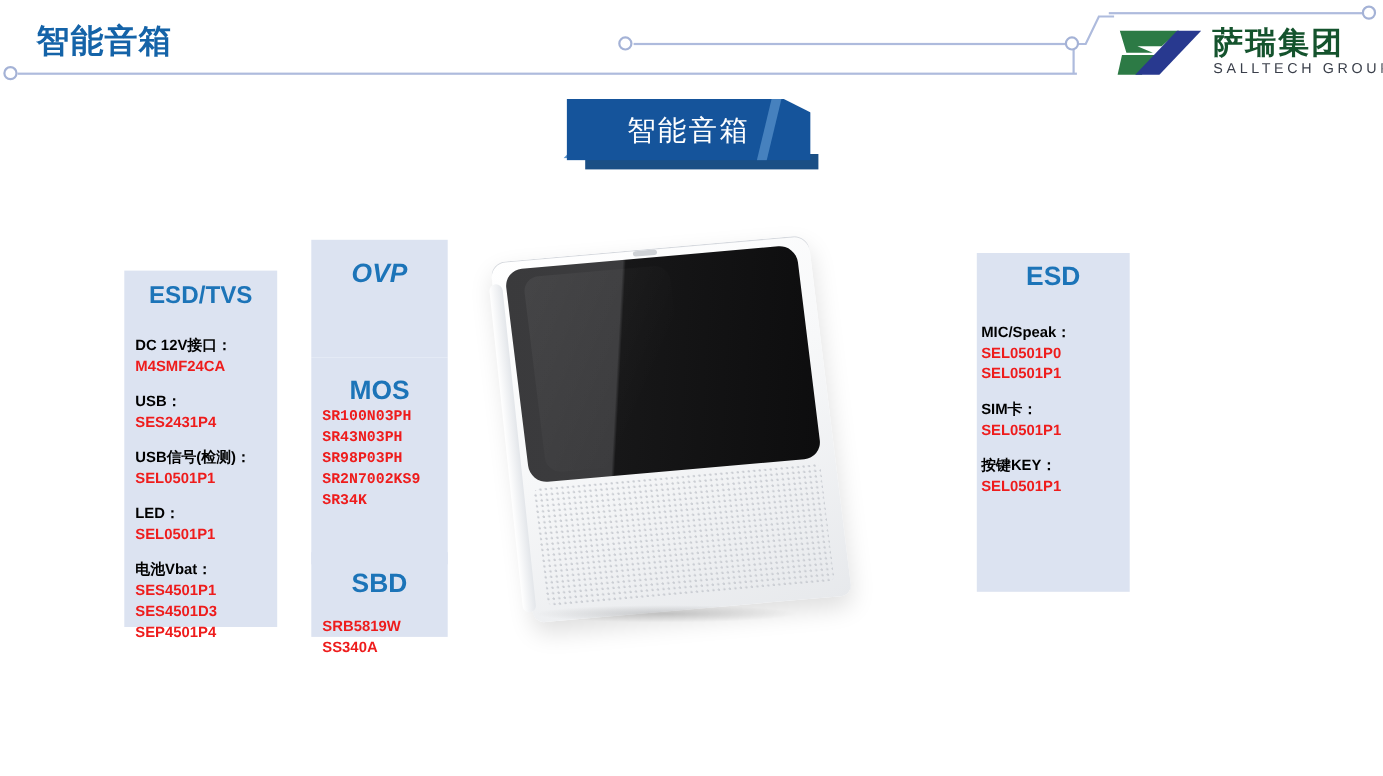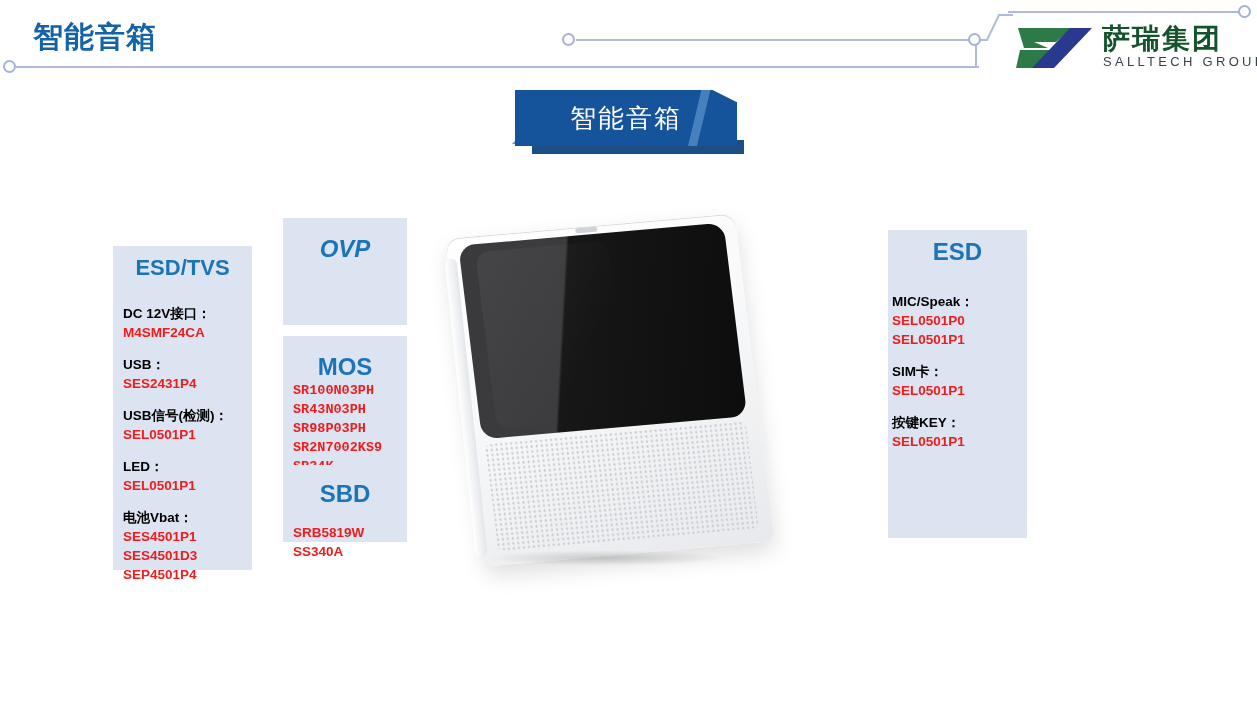--- a/index.html
+++ b/index.html
@@ -176,25 +176,25 @@
 
   
   #panel-esdtvs { left: 113px; top: 206px; width: 139px; height: 324px; margin-top: 40px; }
   #panel-esdtvs .panel-title { margin-top: 11px; }
   #panel-esdtvs .panel-body { margin: 25px 0 0 10px; }
 
   #panel-ovp { left: 283px; top: 218px; width: 124px; height: 107px; font-style: italic; }
   #panel-ovp .panel-title { margin-top: 19px; font-size: 24px; }
   #panel-ovp .panel-body { margin: 18px 0 0 10px; }
 
-  #panel-mos { left: 283px; top: 336px; width: 124px; height: 188px; }
+  #panel-mos { left: 283px; top: 325px; width: 124px; height: 188px; }
   #panel-mos .panel-title { margin-top: 19px; font-size: 24px; }
   #panel-mos .panel-body { margin: 2px 0 0 10px; font-family: Liberation Mono, monospace; }
 
-  #panel-sbd { left: 283px; top: 465px; width: 124px; height: 77px; }
+  #panel-sbd { left: 283px; top: 502px; width: 124px; height: 77px; }
   #panel-sbd .panel-title { margin-top: 17px; font-size: 24px; }
   #panel-sbd .panel-body { margin: 17px 0 0 10px; }
 
   #panel-esd { left: 888px; top: 230px; width: 139px; height: 308px; }
   #panel-esd .panel-title { margin-top: 10px; font-size: 24px; text-align: center; }
   #panel-esd .panel-body { margin: 28px 0 0 4px; }
 
   
   #product {
     position: absolute;

